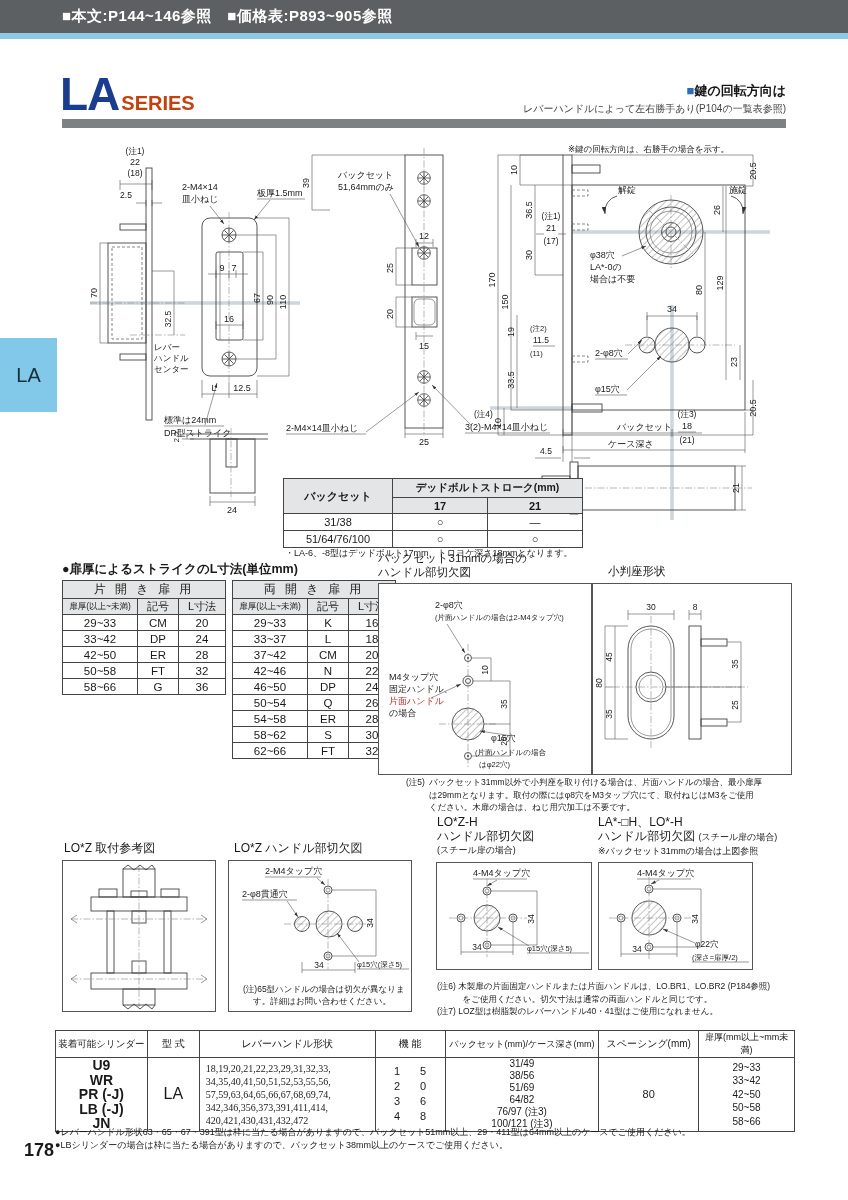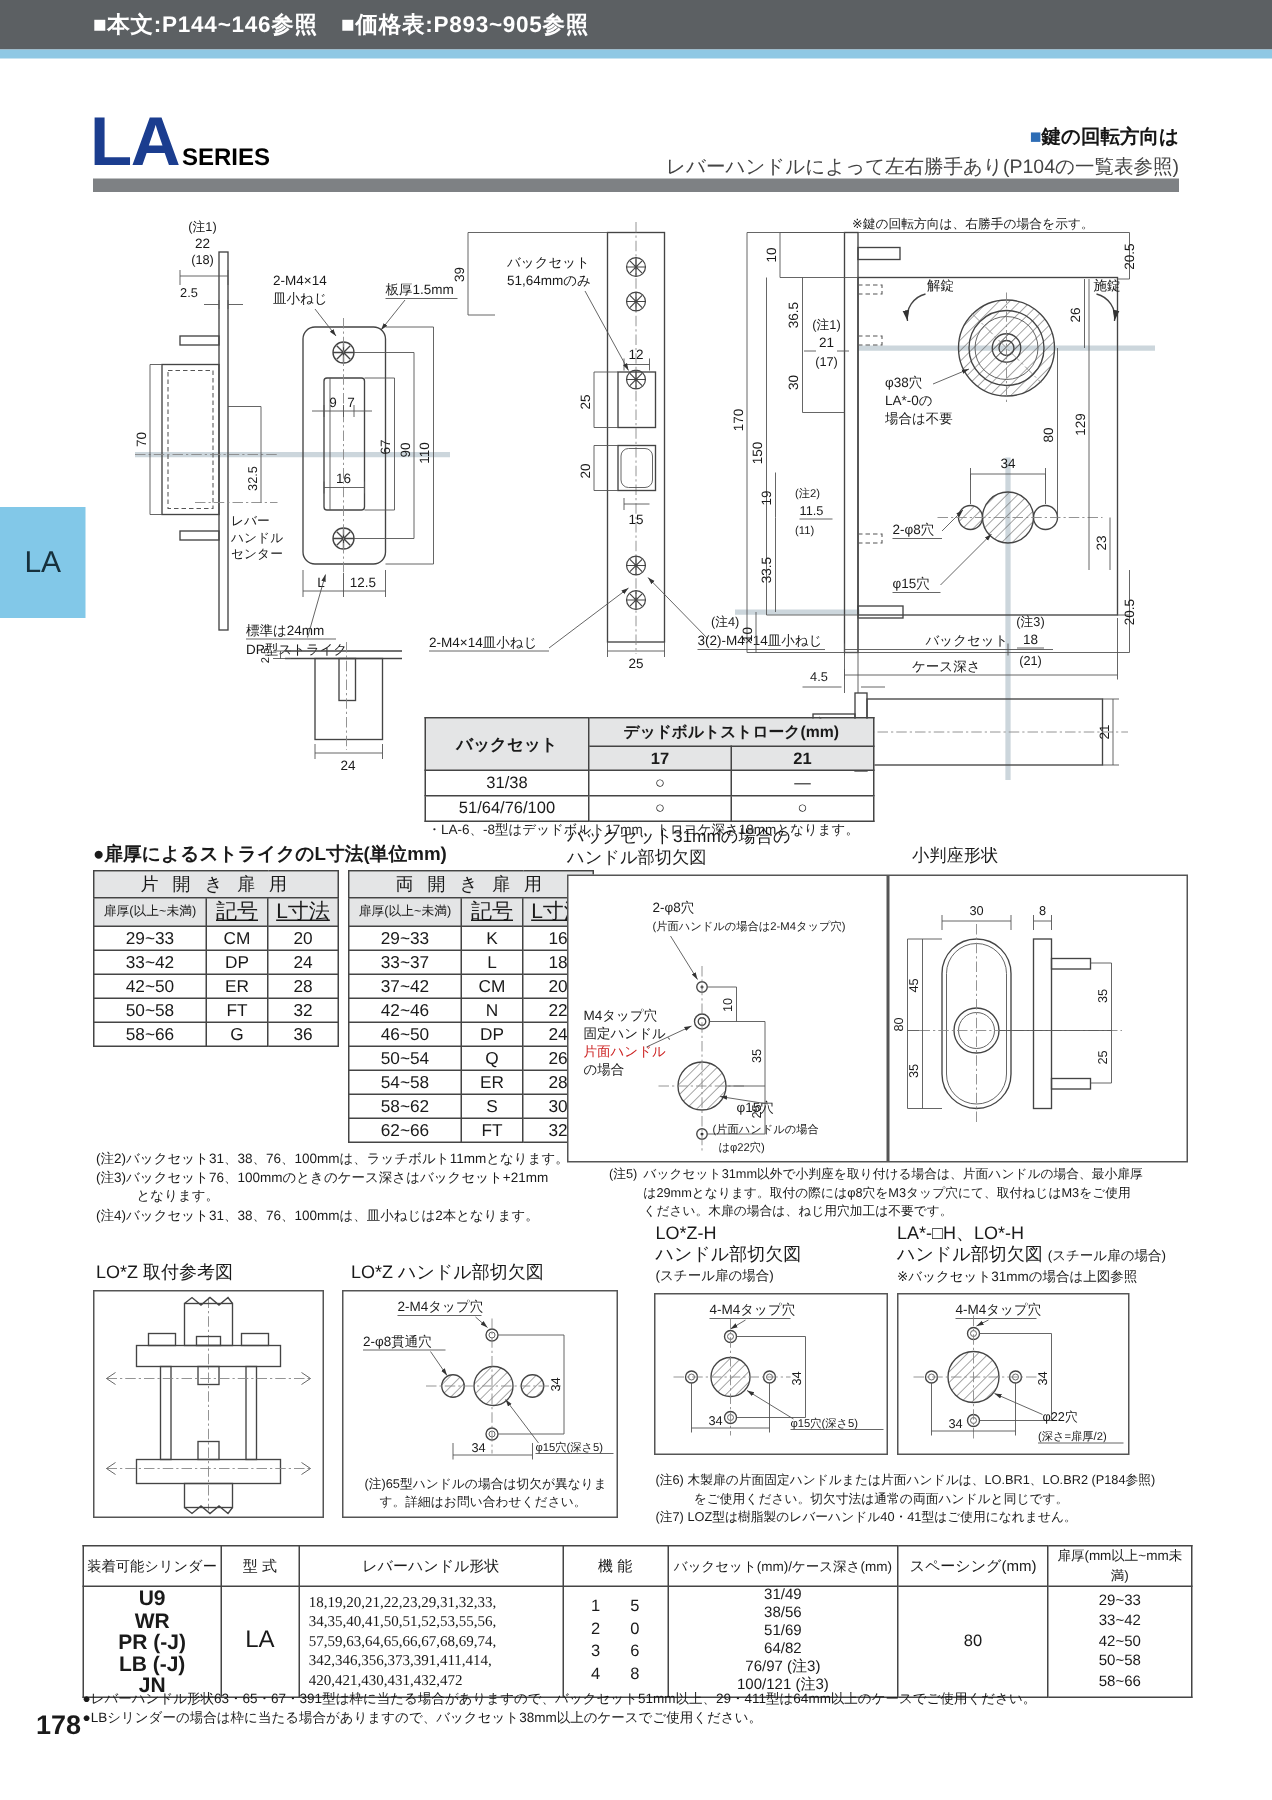--- a/index.html
+++ b/index.html
@@ -5,39 +5,39 @@
   html,body{margin:0;padding:0;background:#fff;}
   #page{position:relative;width:848px;height:1200px;background:#fff;overflow:hidden;
         font-family:"Liberation Sans","DejaVu Sans",sans-serif;color:#1a1a1a;}
   .abs{position:absolute;}
   
   .topbar{left:0;top:0;width:848px;height:33px;background:#5c6063;}
   .topbar span{position:absolute;left:62px;top:7px;color:#fff;font-size:15px;font-weight:bold;letter-spacing:.5px;}
   .bluestrip{left:0;top:33px;width:848px;height:6px;background:#8fc8e4;}
   .titlewrap{left:60px;top:72px;display:flex;align-items:flex-end;}
   .la-big{font-size:46px;font-weight:bold;color:#1b3d8f;line-height:44px;letter-spacing:-1px;}
-  .la-series{font-size:16px;font-weight:bold;color:#000000;margin-left:2px;margin-bottom:1px;}
+  .la-series{font-size:20px;font-weight:bold;color:#c2410c;margin-left:2px;margin-bottom:1px;}
   .common{right:62px;top:82px;text-align:right;}
   .common .l1{font-size:13px;font-weight:bold;color:#161616;}
   .common .l1 .sq{color:#2e6db5;}
-  .common .l2{font-size:13px;color:#444;margin-top:2px;text-align:center;}
+  .common .l2{font-size:10px;color:#444;margin-top:2px;text-align:center;}
   .graybar{left:62px;top:119px;width:724px;height:9px;background:#7e8184;}
   .latab{left:0;top:338px;width:57px;height:74px;background:#82c8e8;display:flex;align-items:center;justify-content:center;font-size:20px;color:#16303c;}
   
   table.tbl{border-collapse:collapse;}
   table.tbl th,table.tbl td{border:1px solid #444;text-align:center;padding:0;font-weight:normal;}
   .hbg{background:#e4e5e6;}
   
   .db-title{left:283px;top:460px;font-size:12px;font-weight:bold;}
   .db-title sup{font-size:8px;}
   .db-note{left:285px;top:547px;font-size:9px;color:#222;}
   
   .st-title{left:62px;top:561px;font-size:12.5px;font-weight:bold;}
   .cap{font-weight:bold;font-size:12px;letter-spacing:3px;}
-  .sh{font-size:14px;font-weight:bold;text-decoration:underline;}
+  .sh{font-size:11px;font-weight:bold;}
   .sh0{font-size:8.5px;font-weight:bold;}
   .sd{font-size:11.5px;}
   .notes{font-size:9px;line-height:12.5px;white-space:nowrap;}
   .notes85{font-size:8.5px;line-height:12.5px;white-space:nowrap;}
   .figtitle{font-size:11.5px;line-height:14px;}
   .figbox{border:1px solid #555;background:#fff;}
   .small9{font-size:9px;}
   
   .spec th{font-size:10px;height:20px;border-top:2px solid #333;}
   .spec td{border-bottom:2px solid #333;vertical-align:middle;}
@@ -411,26 +411,20 @@
           <td class="sd">30</td>
         </tr>
     <tr style="height:16px">
           <td class="sd">62~66</td>
           <td class="sd">FT</td>
           <td class="sd">32</td>
         </tr>
   </tbody>
     </table>
 
-  <div class="abs notes" style="left:64px;top:766px">
-    <div>(注2)バックセット31、38、76、100mmは、ラッチボルト11mmとなります。</div>
-    <div>(注3)バックセット76、100mmのときのケース深さはバックセット+21mm</div>
-    <div>　　　となります。</div>
-    <div>(注4)バックセット31、38、76、100mmは、皿小ねじは2本となります。</div>
-  </div>
 
   <div class="abs figtitle" style="left:378px;top:551px">
     <div>バックセット31mmの場合の</div>
     <div>ハンドル部切欠図</div>
   </div>
   <div class="abs figbox" style="left:378px;top:583px;width:212px;height:190px">
     <svg width="212" height="190" viewBox="0 0 212 190">
       <text x="56" y="24">2-φ8穴</text>
       <text x="56" y="36" class="t8">(片面ハンドルの場合は2-M4タップ穴)</text>
       <line x1="68" y1="40" x2="86" y2="69" class="lt" marker-end="url(#ar)"></line>

